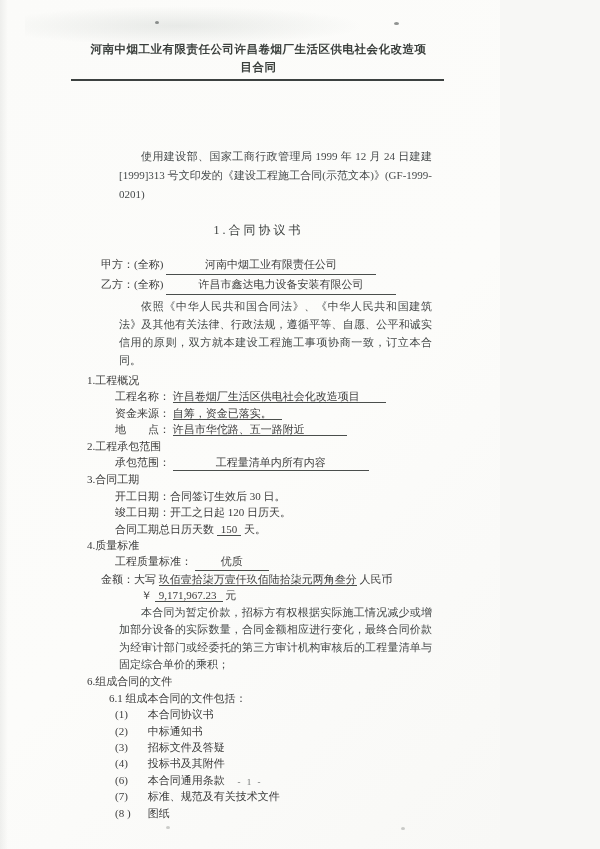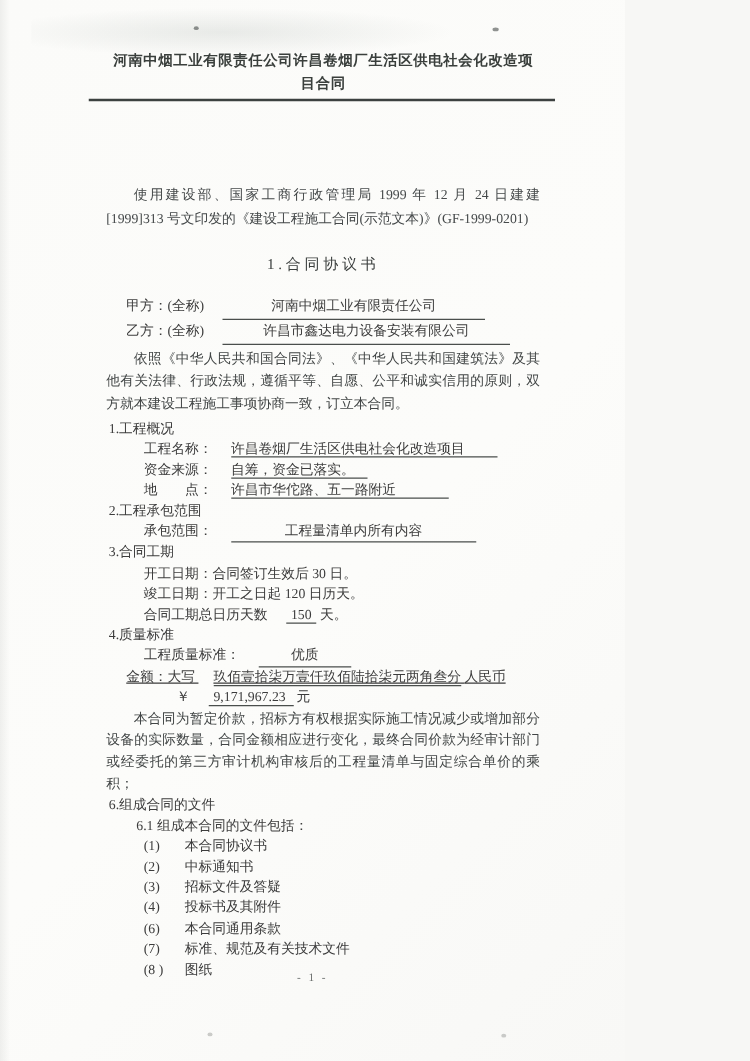--- a/index.html
+++ b/index.html
@@ -16,37 +16,37 @@
   .content{position:absolute;top:0;left:0;right:0;bottom:0;padding:40px 68px 0 85px;}
   .doc-header{
     text-align:center;font-size:11.5px;font-weight:bold;letter-spacing:0.5px;
     color:#3a3f3c;line-height:18px;
   }
   .header-rule{
     border:none;border-top:2px solid #3c4140;height:0;
     margin:3px -12px 0 -14px;
   }
   .para{font-size:11px;line-height:19px;margin:0;text-align:justify;}
-  .indent{text-indent:2em;}
+  .indent{text-indent:2em;margin-left:34px;}
   .intro{margin-top:66px;color:#45494a;}
   .agreement-title{
     text-align:center;font-size:12px;letter-spacing:3px;font-weight:normal;
     margin:18px 0 0 0;color:#3a3e3d;
   }
   .parties{margin-top:16px;padding-left:16px;}
   .party-row{font-size:11px;line-height:19px;}
-  .u{border-bottom:1px solid #4a4e4c;margin-left:12px;}
+  .u{border-bottom:1px solid #4a4e4c;}
   .val-center{display:inline-block;text-align:center;}
   .party-name{display:inline-block;text-align:center;min-width:198px;padding:0 6px;}
   .preamble{margin-top:2px;line-height:18px;color:#424646;}
   .sections{margin-top:3px;}
   .line{font-size:11px;line-height:16.4px;white-space:nowrap;}
   .heading{padding-left:2px;}
   .fld{padding-left:30px;}
-  .fld2{padding-left:16px;text-decoration:underline;}
+  .fld2{padding-left:16px;}
   .yen-line{padding-left:56px;}
   .items .line{padding-left:30px;}
   .item-num{display:inline-block;min-width:30px;}
   .note{margin-top:0;line-height:17.4px;color:#424646;}
   .sub61{padding-left:24px;}
   .page-footer{
     position:absolute;top:777px;left:0;right:0;text-align:center;
     font-size:9px;color:#6b6f6d;letter-spacing:2px;
   }
   

